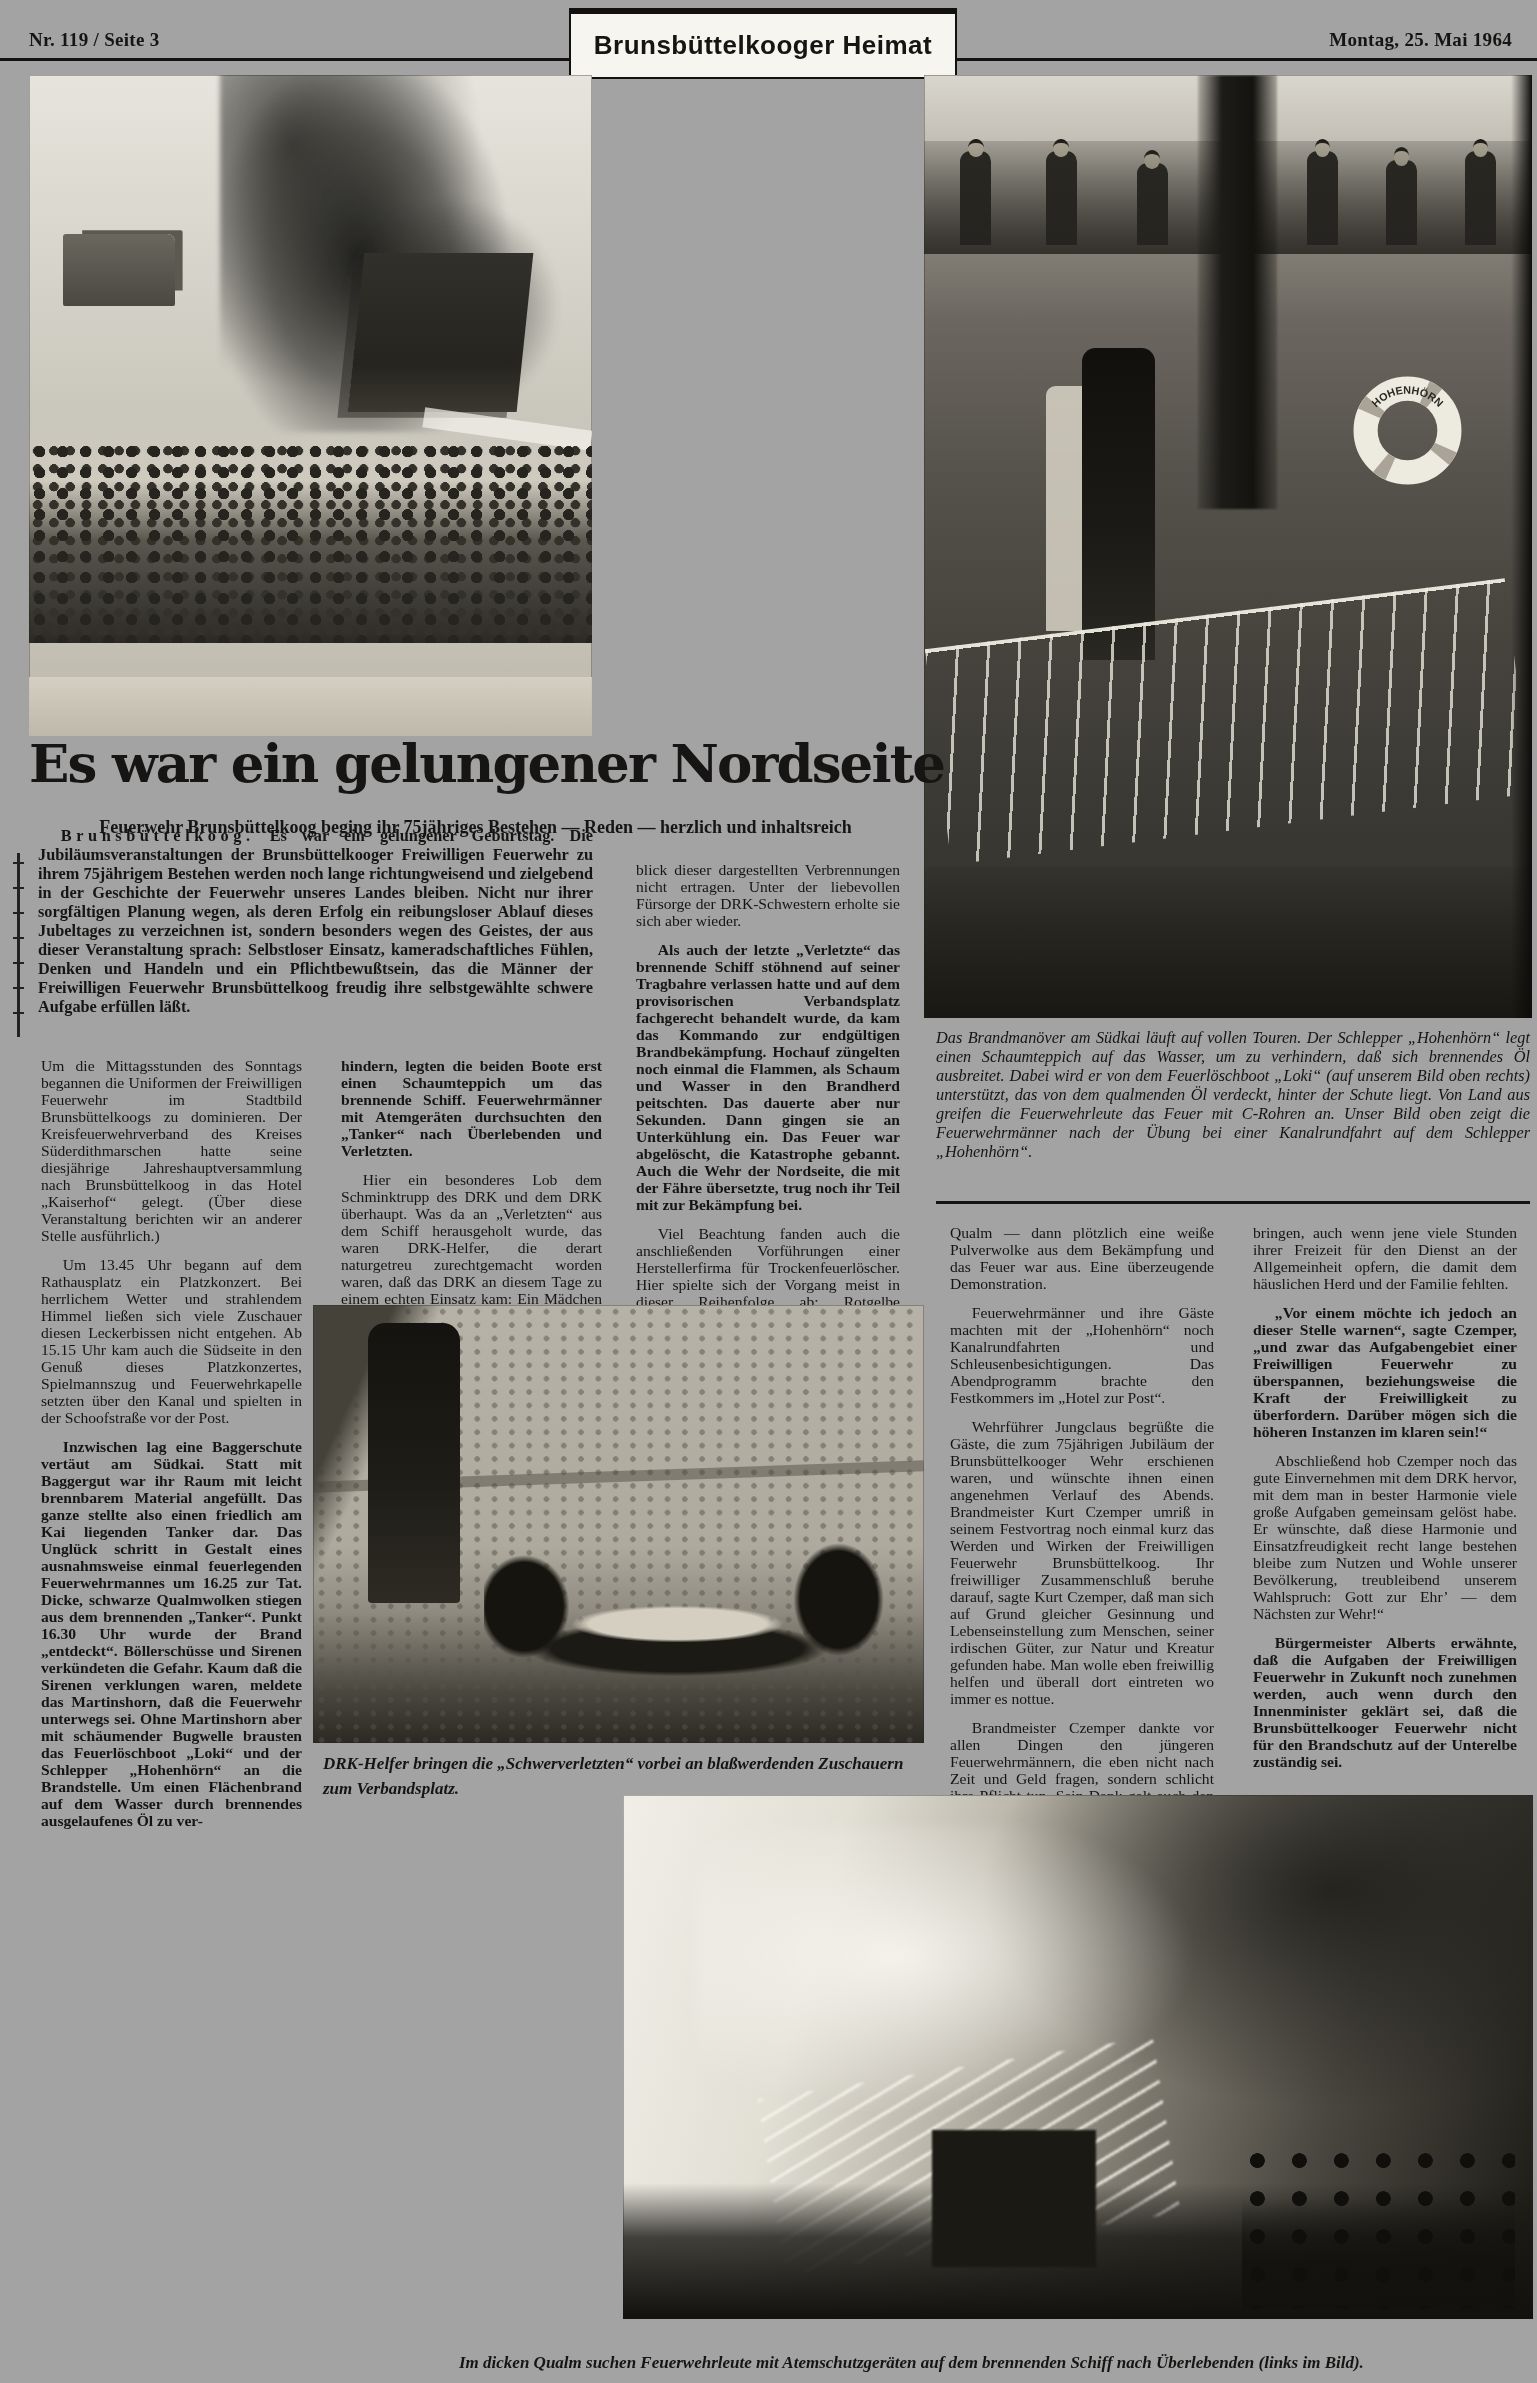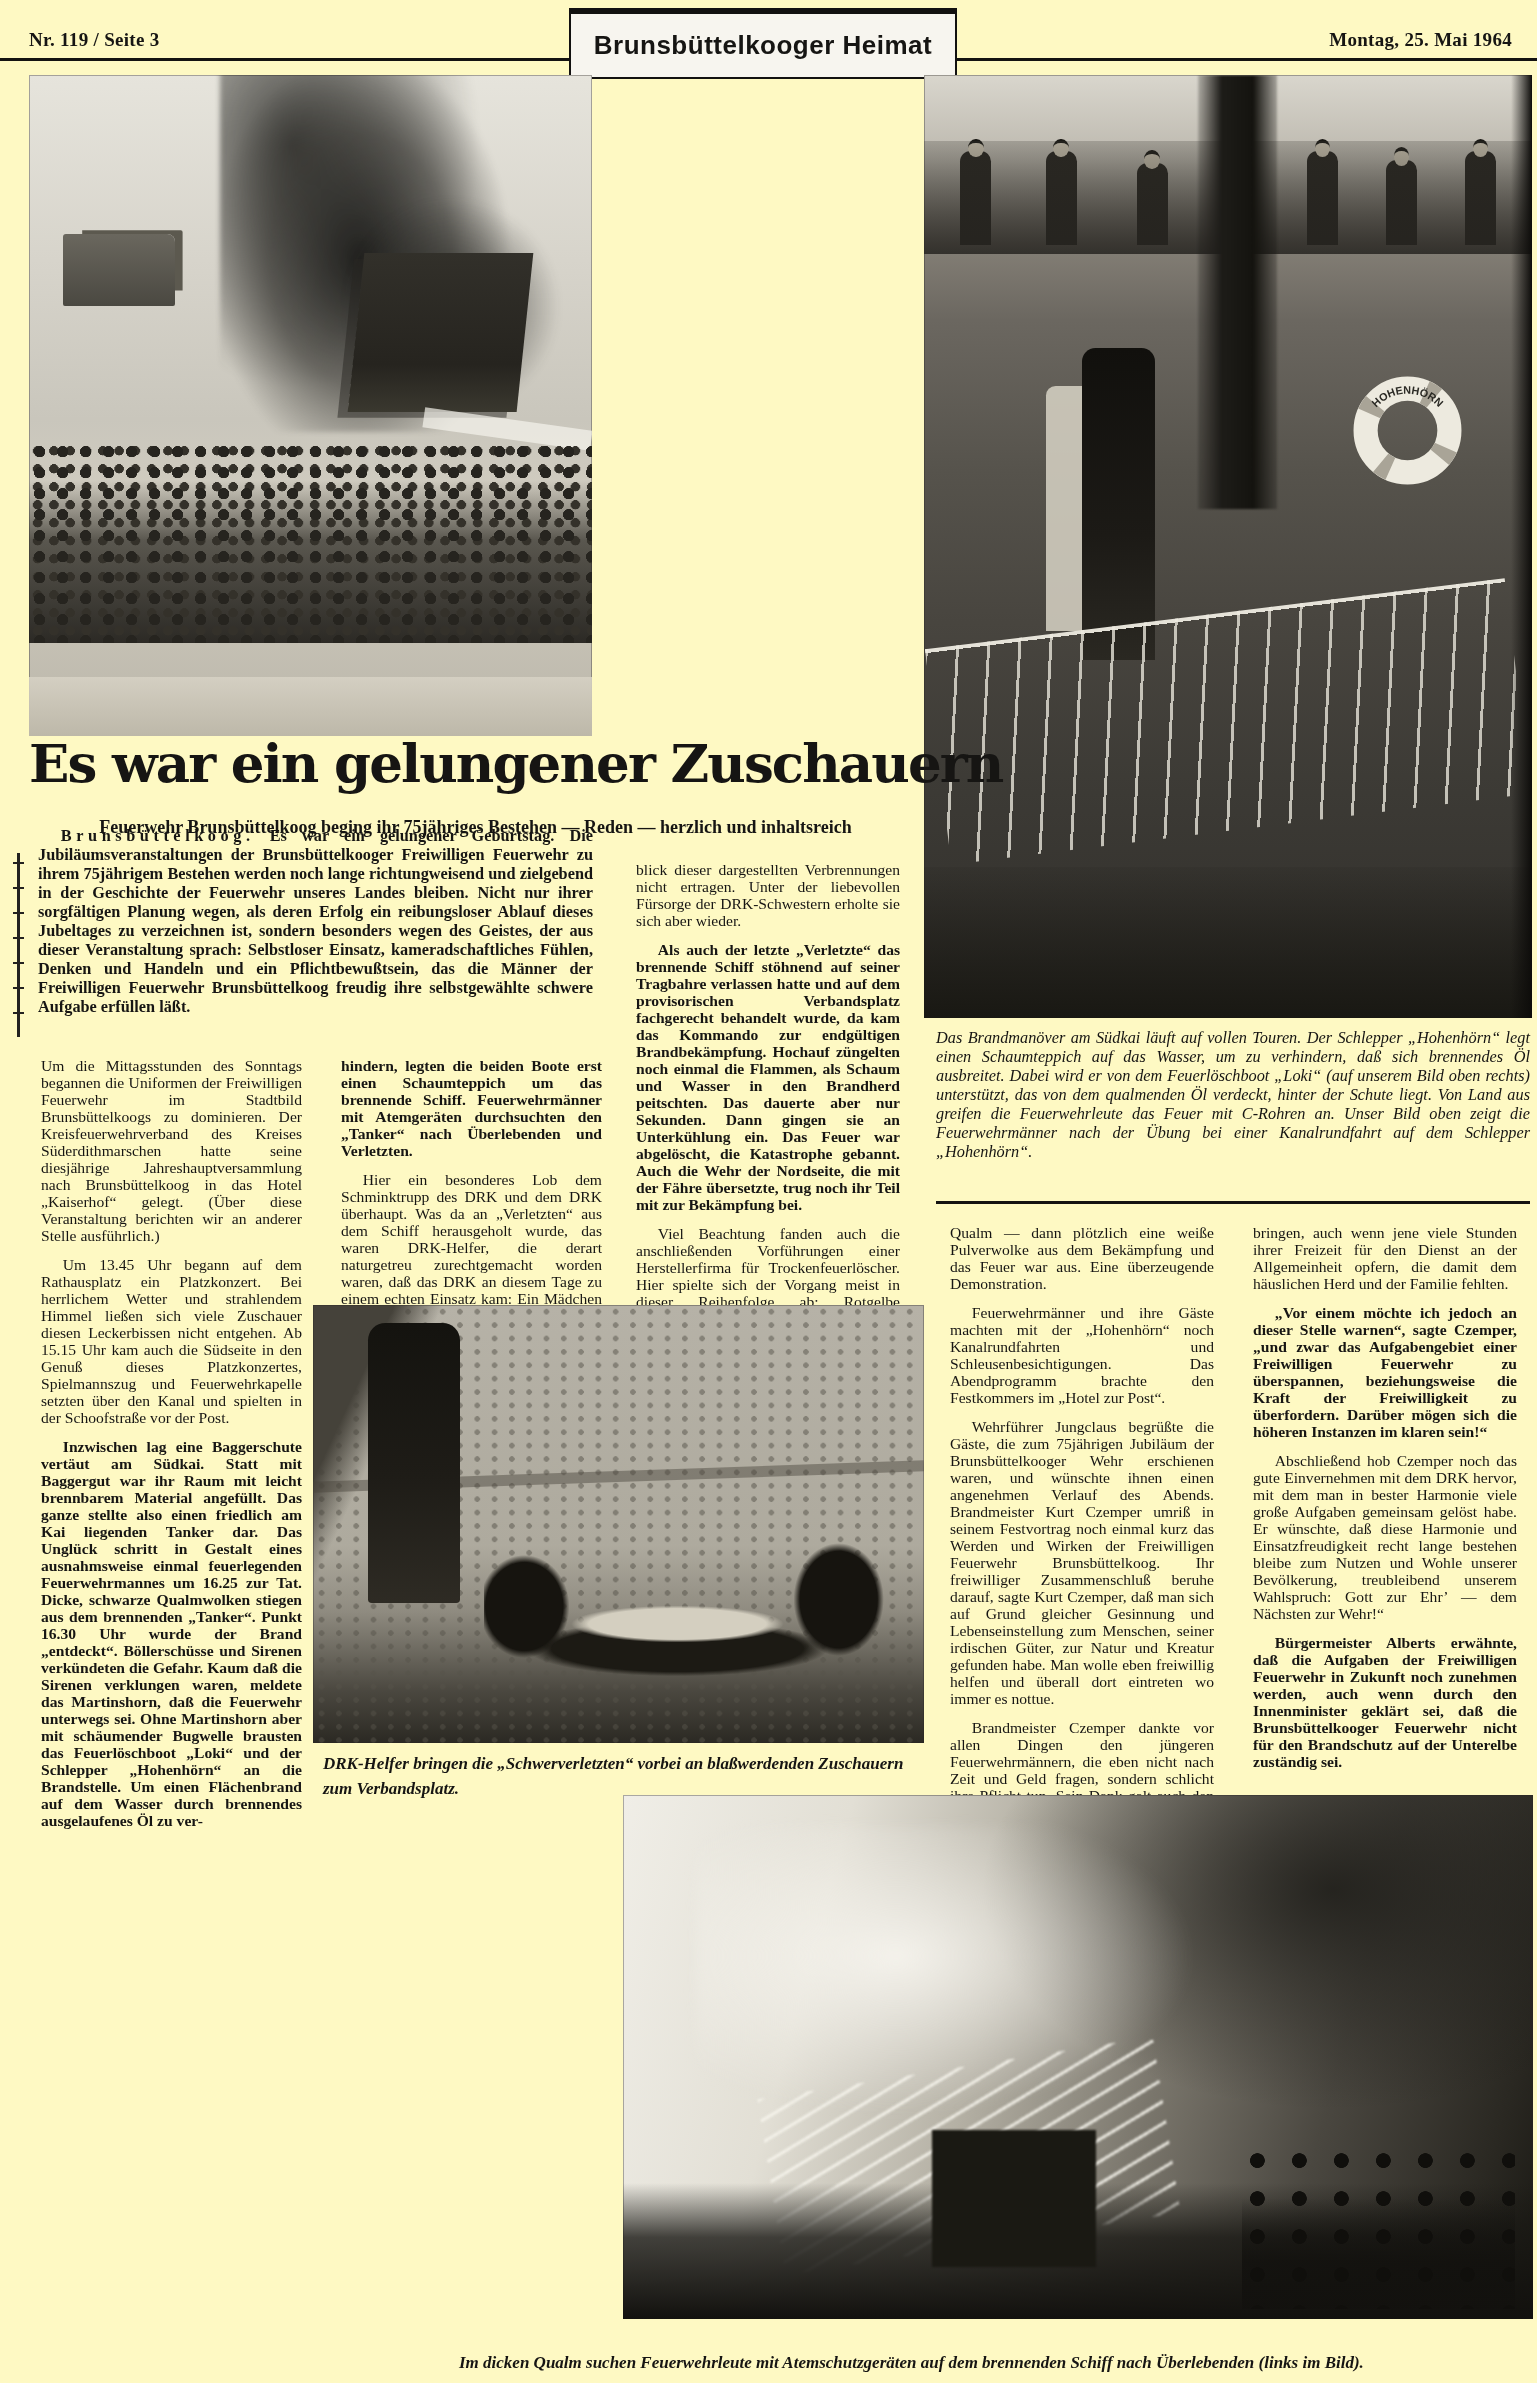--- a/index.html
+++ b/index.html
@@ -1,16 +1,16 @@
 <!DOCTYPE html>
 <html><head>
 <meta charset="utf-8">
 <style>
   html,body{margin:0;padding:0;background:#e8e6e0;}
-  .page{position:relative;width:1537px;height:2383px;background:#fef9c3;overflow:hidden;
+  .page{position:relative;width:1537px;height:2383px;background:#a3a3a3;overflow:hidden;
         font-family:"Liberation Serif", serif;color:#161513;}
   .abs{position:absolute;}
 
   
   .hdr-rule{position:absolute;left:0;top:58px;width:1537px;height:2.9px;background:#141311;}
   .hdr-side{position:absolute;top:29px;font-family:"Liberation Serif",serif;
             font-weight:bold;font-size:19px;letter-spacing:0.3px;}
   .masthead-box{position:absolute;left:569px;top:7.7px;width:384px;height:63px;
             background:#f7f5ef;border:2.9px solid #121110;border-top-width:6.7px;
             display:flex;align-items:center;justify-content:center;}
@@ -166,21 +166,21 @@
         <circle cx="50" cy="50" r="33" fill="none" stroke="#a9a497" stroke-width="19" stroke-dasharray="9 42.8" transform="rotate(24 50 50)"></circle>
         <text font-size="8.5" font-family="Liberation Sans, sans-serif" font-weight="bold" fill="#2b2a25">
           <textPath href="#arcTop" startOffset="50%" text-anchor="middle">HOHENHÖRN</textPath>
         </text>
       </svg>
     </div>
     <div class="ph-layer hull-dark"></div>
     <div class="ph-layer scan-edge"></div>
   </div>
 
-  <div class="abs headline">Es war ein gelungener Zuschauern</div>
+  <div class="abs headline">Es war ein gelungener Nordseite</div>
   <div class="abs subhead">Feuerwehr Brunsbüttelkoog beging ihr 75jähriges Bestehen — Reden — herzlich und inhaltsreich</div>
 
   <div class="abs intro-deco"></div>
   <div class="abs intro">
     <p><span class="lead">Brunsbüttelkoog.</span>
        <span>Es war ein gelungener Geburtstag. Die Jubiläumsveranstaltungen der Brunsbüttelkooger Freiwilligen Feuerwehr zu ihrem 75jährigem Bestehen werden noch lange richtungweisend und zielgebend in der Geschichte der Feuerwehr unseres Landes bleiben. Nicht nur ihrer sorgfältigen Planung wegen, als deren Erfolg ein reibungsloser Ablauf dieses Jubeltages zu verzeichnen ist, sondern besonders wegen des Geistes, der aus dieser Veranstaltung sprach: Selbstloser Einsatz, kameradschaftliches Fühlen, Denken und Handeln und ein Pflichtbewußtsein, das die Männer der Freiwilligen Feuerwehr Brunsbüttelkoog freudig ihre selbstgewählte schwere Aufgabe erfüllen läßt.</span></p>
   </div>
 
   <div class="abs copy" style="left:624px;top:849px;width:288px;">
     <p class="cont">blick dieser dargestellten Verbrennungen nicht ertragen. Unter der liebevollen Fürsorge der DRK-Schwestern erholte sie sich aber wieder.</p>

